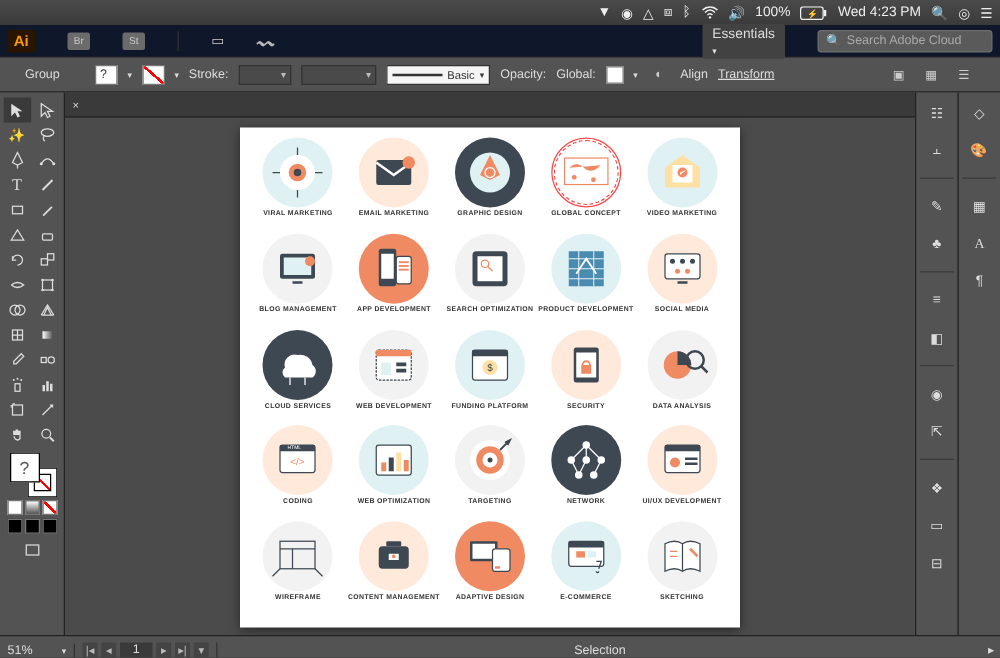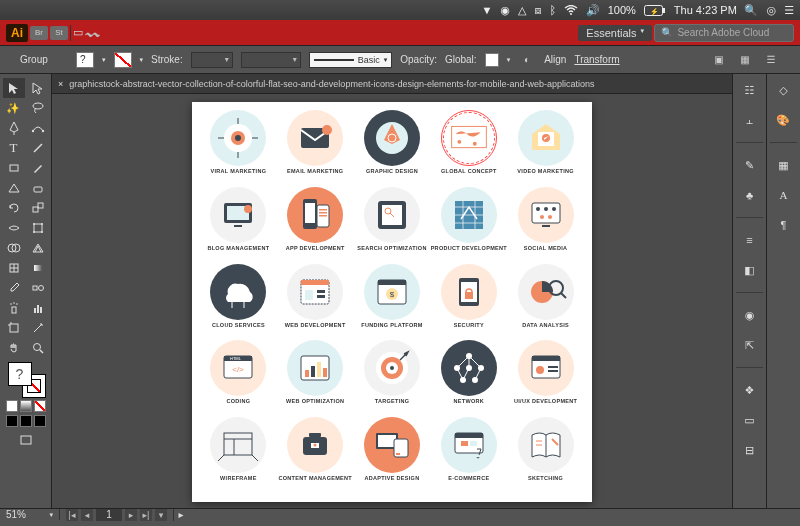--- a/index.html
+++ b/index.html
@@ -1,24 +1,24 @@
 <!DOCTYPE html>
 <html><head>
 <meta charset="utf-8">
 <style>
   * { box-sizing: border-box; margin: 0; padding: 0; font-family: -apple-system, "Helvetica Neue", Arial, sans-serif; }
   body { background: #323232; width: 800px; height: 526px; overflow: hidden; color: #ddd; font-size: 11px; }
   .menubar { height: 20px; background: linear-gradient(#4a4a4a,#3a3a3a); display: flex; align-items: center; justify-content: flex-end; padding: 0 6px; gap: 8px; color: #eee; font-size: 11px; }
   .menubar .mi { display:flex; align-items:center; }
-  .topbar { height: 26px; background: #b91c1c; display: flex; align-items: center; padding: 0 6px; gap: 2px; border-bottom: 1px solid #222; }
+  .topbar { height: 26px; background: #0f172a; display: flex; align-items: center; padding: 0 6px; gap: 26px; border-bottom: 1px solid #222; }
   .ai-logo { width: 22px; height: 18px; background: #2a1600; color: #ff9a00; font-weight: bold; font-size: 12px; display:flex; align-items:center; justify-content:center; border-radius:2px; }
   .badge { width: 18px; height: 14px; background: #6b6b6b; color:#ccc; font-size:8px; display:flex;align-items:center;justify-content:center;border-radius:2px;}
   .squiggle { color:#bbb; font-size:14px; letter-spacing:1px;}
   .spacer { flex: 1; }
-  .workspace { background:#424242; padding:2px 8px; border-radius:2px; font-size:11px; display:flex; align-items:flex-start; gap:4px;}
+  .workspace { background:#424242; padding:2px 8px; border-radius:2px; font-size:11px; display:flex; align-items:flex-start; gap:4px;flex-direction:column;}
   .search { background:#5a5a5a; border:1px solid #6e6e6e; border-radius:3px; height:18px; width:140px; padding:0 6px; display:flex; align-items:center; gap:4px; color:#aaa; font-size:10px;}
   .ctrlbar { height: 28px; background: #535353; border-bottom:1px solid #222; display:flex; align-items:center; padding:0 20px; gap:8px; font-size:10px; color:#ddd; }
   .swatch { width:18px; height:16px; border:1px solid #777; display:inline-block; position:relative; }
   .swatch.white{background:#fff;}
   .swatch.none::after{content:"";position:absolute;left:0;top:0;right:0;bottom:0;background:linear-gradient(to top right, transparent 45%, red 45%, red 55%, transparent 55%);}
   .qmark{position:absolute;left:3px;top:1px;font-size:10px;color:#333;}
   .dd { background:#4a4a4a;border:1px solid #333;height:16px;min-width:42px;display:inline-flex;align-items:center;justify-content:flex-end;padding:0 3px;}
   .dd .tri{font-size:8px;color:#bbb;}
   .basicbox{background:#f5f5f5;color:#333;height:16px;display:flex;align-items:center;gap:4px;padding:0 4px;font-size:9px;border:1px solid #333;justify-content:flex-end;}
   .basicbox .line{width:40px;height:2px;background:#333;}
@@ -43,21 +43,21 @@
   .tabbar .x{color:#ddd;}
   .artboard{position:absolute;left:50%;top:28px;transform:translateX(-50%);width:400px;height:400px;background:#fff;display:grid;grid-template-columns:repeat(5,1fr);grid-template-rows:repeat(5,1fr);padding:8px;gap:0; box-shadow:0 2px 8px rgba(0,0,0,.5);}
   .cell{display:flex;flex-direction:column;align-items:center;justify-content:flex-start;}
   .circ{width:56px;height:56px;border-radius:50%;position:relative;display:flex;align-items:center;justify-content:center;overflow:hidden;}
   .lbl{font-size:5.5px;color:#333;text-align:center;font-weight:bold;letter-spacing:.3px;margin-top:2px;text-transform:uppercase;}
   .sel{border:1px solid #f44;outline:1px dashed #f44;outline-offset:-3px;}
   .rightpanels{display:flex;}
   .panelcol{width:34px;background:#535353;border-left:1px solid #222;display:flex;flex-direction:column;align-items:center;padding:6px 0;gap:10px;}
   .panelcol .ic{width:22px;height:20px;display:flex;align-items:center;justify-content:center;color:#ddd;}
   .panelcol .sep{width:80%;height:1px;background:#3a3a3a;margin:2px 0;}
-  .statusbar{position:absolute;left:0;right:0;bottom:0;height:18px;background:#535353;border-top:1px solid #222;display:flex;align-items:flex-start;font-size:10px;color:#ddd;}
+  .statusbar{position:absolute;left:0;right:0;bottom:0;height:18px;background:#535353;border-top:1px solid #222;display:flex;align-items:flex-end;font-size:10px;color:#ddd;}
   .statusbar .zoom{width:60px;border-right:1px solid #333;padding:0 6px;display:flex;align-items:center;justify-content:space-between;}
   .statusbar .nav{display:flex;align-items:center;gap:3px;padding:0 6px;border-right:1px solid #333;}
   .statusbar .navbtn{width:12px;height:12px;background:#444;display:flex;align-items:center;justify-content:center;color:#bbb;font-size:9px;}
   .statusbar .sel{flex:1;text-align:center;border:none;outline:none;}
   .tri{font-size:7px;}
 </style>
 </head>
 <body>
 
 <div class="menubar">
@@ -74,21 +74,21 @@
     </span>
   <span class="mi">🔊</span>
   <span class="mi">100%</span>
   <span class="mi">
       <svg width="22" height="11" viewBox="0 0 22 11">
         <rect x="0.5" y="0.5" width="18" height="10" rx="2" fill="none" stroke="#eee"></rect>
         <rect x="19" y="3" width="2" height="5" fill="#eee"></rect>
         <text x="6" y="8.5" font-size="7" fill="#eee">⚡</text>
       </svg>
     </span>
-  <span class="mi">Thu 4:23 PM</span>
+  <span class="mi">Wed 4:23 PM</span>
   <span class="mi">🔍</span>
   <span class="mi">◎</span>
   <span class="mi">☰</span>
 </div>
 
 <div class="topbar">
   <div class="ai-logo">Ai</div>
   <div class="badge">Br</div>
   <div class="badge">St</div>
   <div style="width:1px;height:16px;background:#333;"></div>
@@ -349,21 +349,20 @@
           <svg viewBox="0 0 14 14">
             <rect x="2" y="3" width="10" height="8" fill="none" stroke="#ddd"></rect>
           </svg>
         </div>
       </div>
   </div>
 
   <div class="canvaswrap">
     <div class="tabbar">
       <span class="x">×</span>
-      <span style="white-space:nowrap;overflow:hidden;text-overflow:clip;max-width:560px;display:inline-block">graphicstock-abstract-vector-collection-of-colorful-flat-seo-and-development-icons-design-elements-for-mobile-and-web-applications</span>
     </div>
     <div class="artboard" id="artboard">
         <div class="cell">
           <div class="circ" style="background: rgb(223, 241, 243);">
             <svg viewBox="0 0 56 56" width="56" height="56">
               <circle cx="28" cy="28" r="14" fill="#fff"></circle>
               <circle cx="28" cy="28" r="7" fill="#ef8a62"></circle>
               <circle cx="28" cy="28" r="3" fill="#3d4852"></circle>
               <g stroke="#3d4852">
                 <line x1="28" y1="8" x2="28" y2="14"></line>
@@ -702,14 +701,15 @@
       <span class="tri">▾</span>
     </div>
   <div class="nav">
     <div class="navbtn">|◂</div>
     <div class="navbtn">◂</div>
     <div style="width:26px;background:#3a3a3a;height:12px;text-align:center">1</div>
     <div class="navbtn">▸</div>
     <div class="navbtn">▸|</div>
     <div class="navbtn">▾</div>
   </div>
+  <div class="sel">Selection</div>
   <div style="width:14px;text-align:center">▸</div>
 </div>
 
 </body></html>

